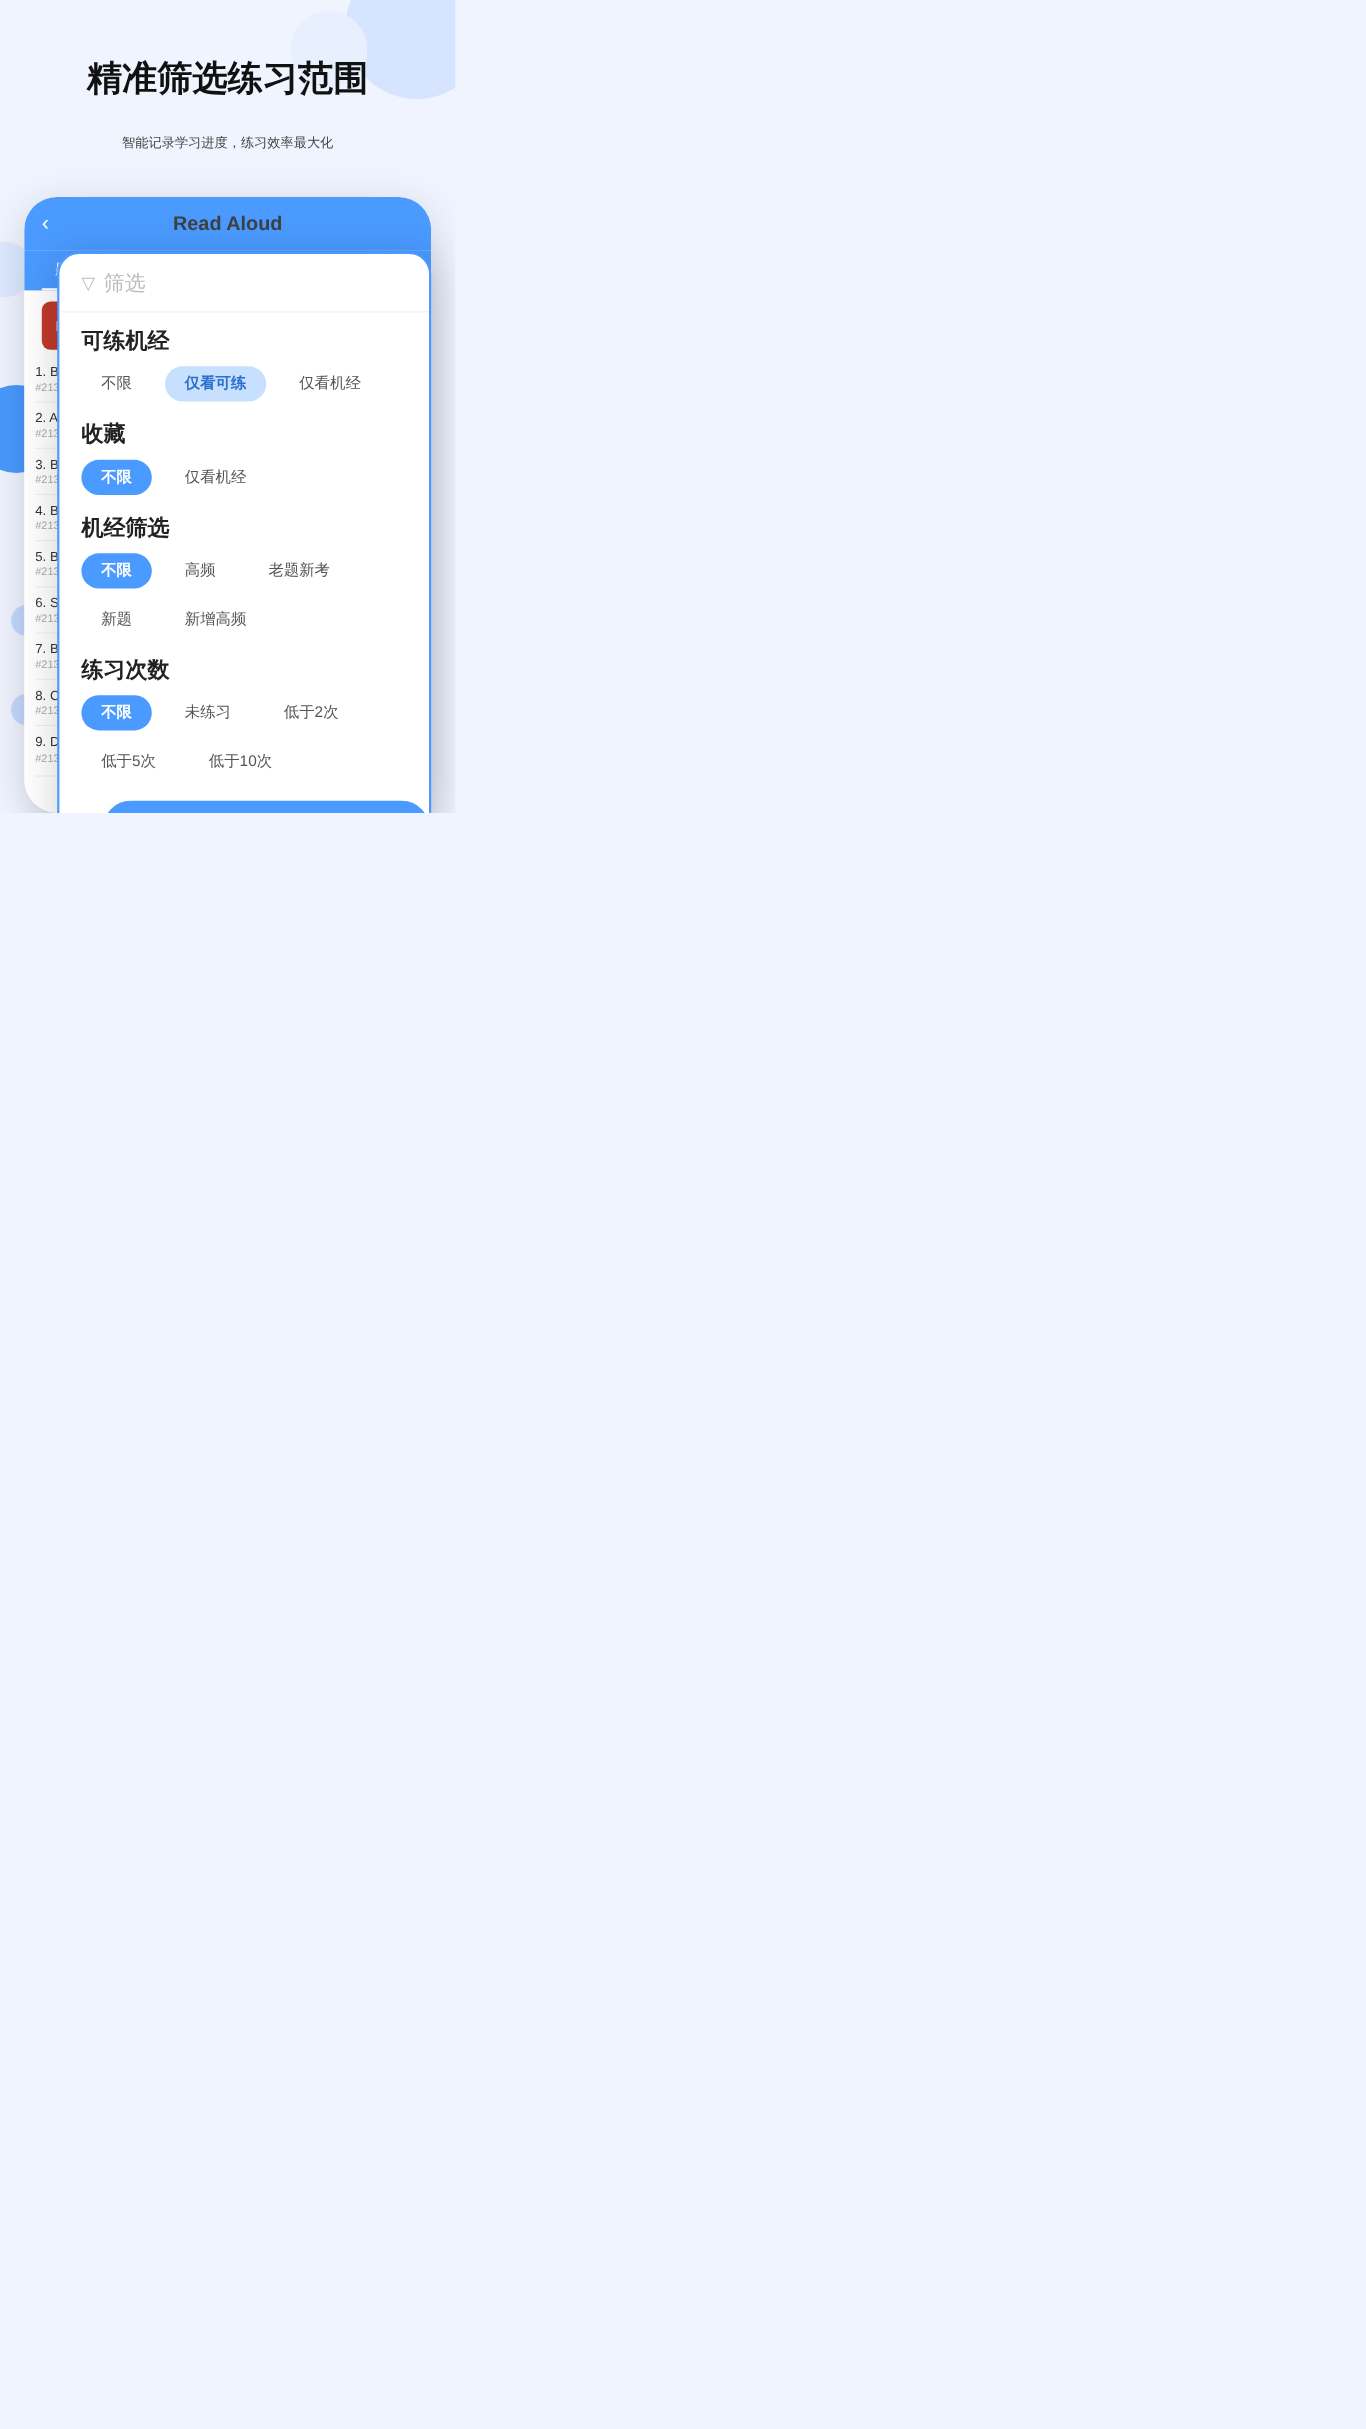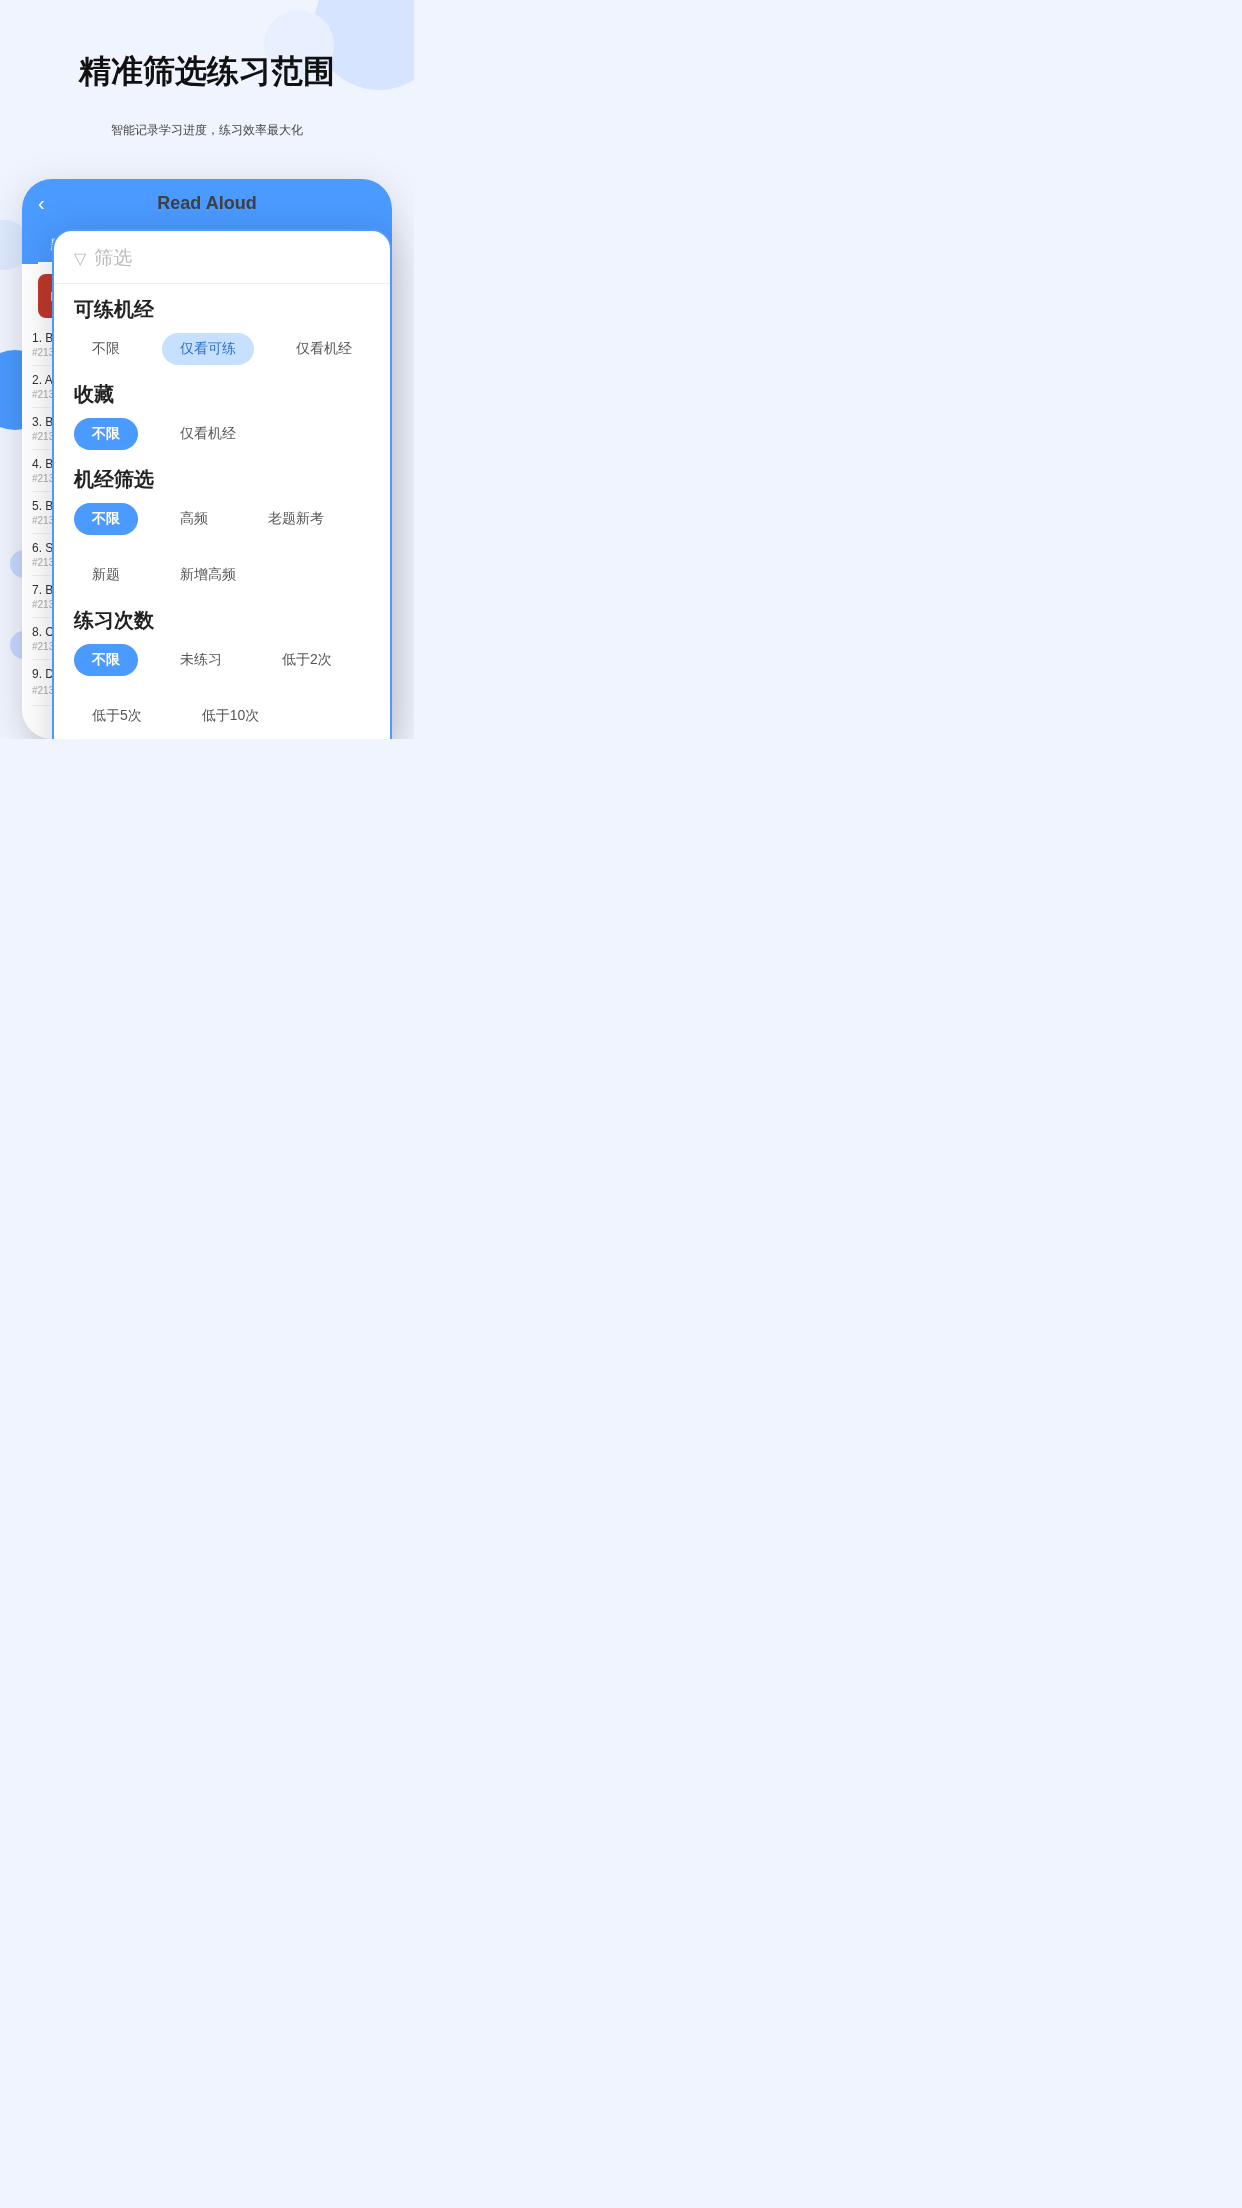--- a/index.html
+++ b/index.html
@@ -239,38 +239,38 @@
     .filter-section-title {
       font-size: 20px;
       font-weight: 700;
       color: #222;
       margin-bottom: 10px;
     }
 
     .filter-options {
       display: flex;
       flex-wrap: wrap;
-      gap: 24px;
+      gap: 12px;
       margin-bottom: 4px;
     }
 
     .filter-option {
       padding: 7px 18px;
       border-radius: 20px;
       font-size: 14px;
       color: #555;
       background: #fff;
       border: none;
       cursor: pointer;
     }
 
     .filter-option.selected {
       background: #c8e0ff;
       color: #2a70cc;
-      font-weight: 400;
+      font-weight: 700;
     }
 
     .filter-option.selected-dark {
       background: #4a9aff;
       color: #fff;
       font-weight: 600;
     }
 
     
     .submit-btn {

